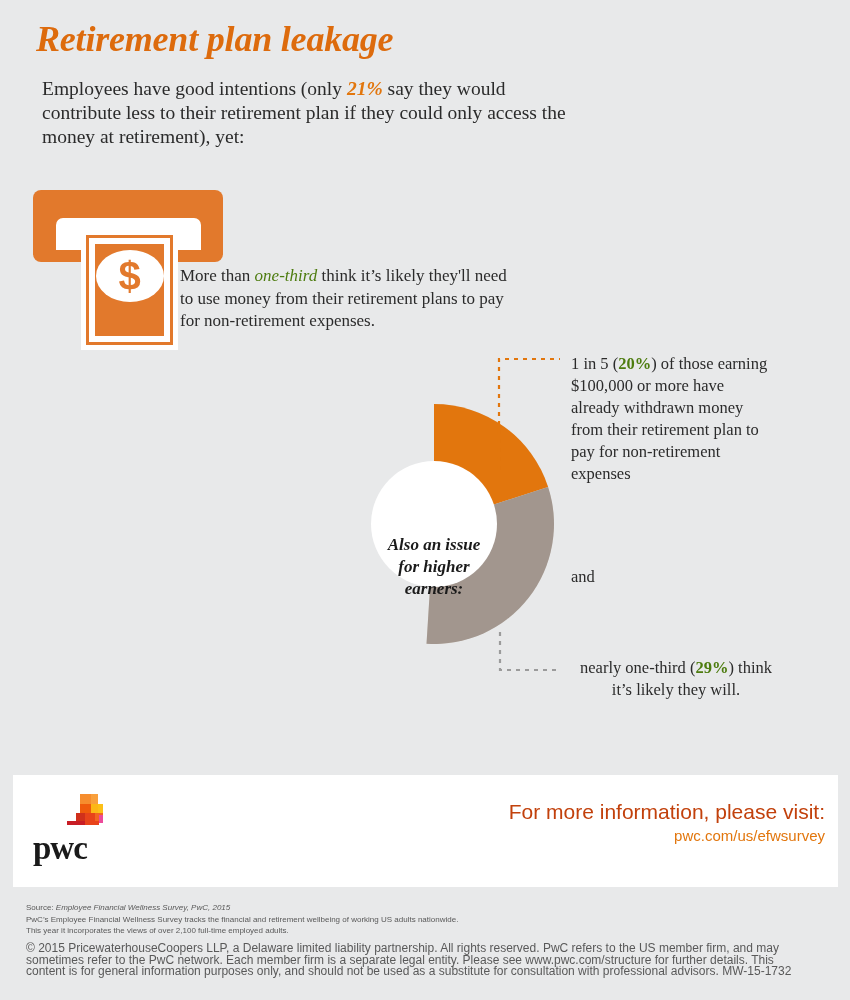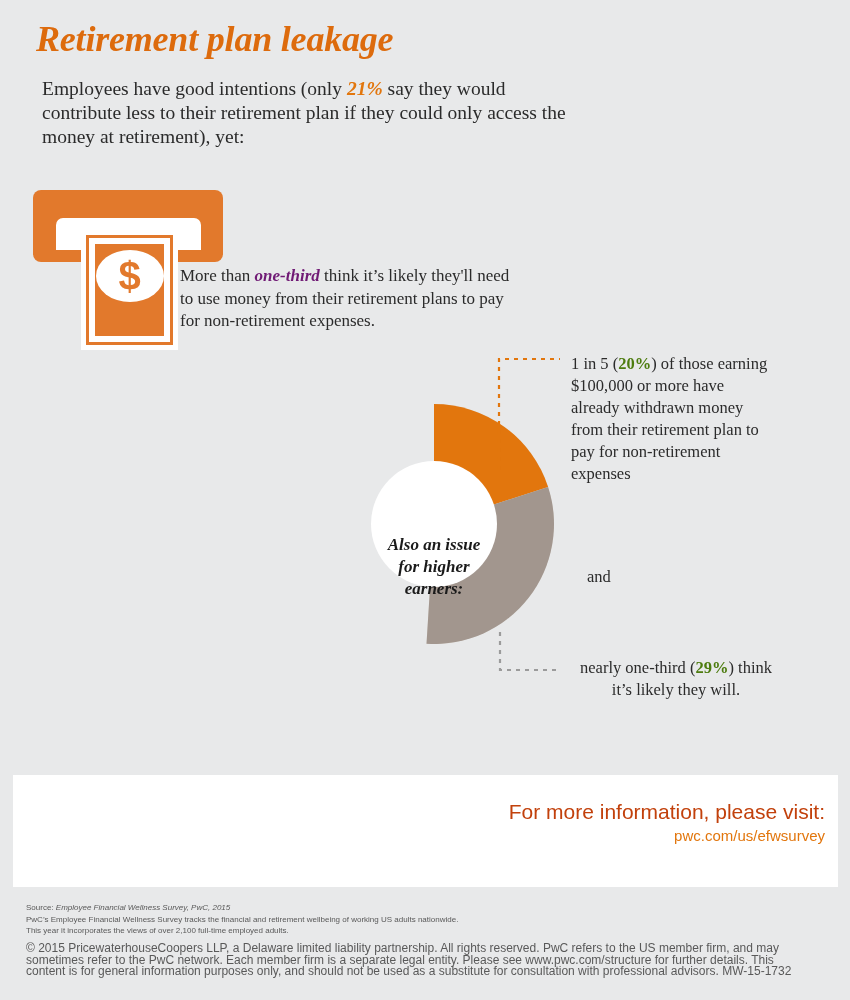--- a/index.html
+++ b/index.html
@@ -114,22 +114,22 @@
   #atm-text {
     position: absolute;
     left: 180px;
     top: 265px;
     width: 330px;
     font-size: 17px;
     line-height: 22.5px;
     color: #2b2b2b;
   }
   #atm-text .hl {
-    color: #701a75;
-    font-weight: bold;
+    color: #4d7c0f;
+    font-weight: normal;
     font-style: italic;
   }
 
   
   #donut-wrap {
     position: absolute;
     left: 314px;
     top: 404px;
     width: 240px;
     height: 240px;
@@ -164,21 +164,21 @@
     position: absolute;
     font-size: 16.5px;
     line-height: 22px;
     color: #2b2b2b;
   }
   .callout .hl {
     color: #4d7c0f;
     font-weight: bold;
   }
   #callout-top    { left: 571px; top: 353px; width: 200px; }
-  #callout-and    { left: 571px; top: 566px; width: 120px; margin-left: 16px; }
+  #callout-and    { left: 571px; top: 566px; width: 120px; }
   #callout-bottom { left: 571px; top: 657px; width: 210px; text-align: center; }
 
   
   #footer-panel {
     position: absolute;
     left: 13px;
     top: 775px;
     width: 825px;
     height: 112px;
     background: #ffffff;
@@ -297,20 +297,36 @@
 </p>
 
 <p id="callout-and" class="callout">and</p>
 
 <p id="callout-bottom" class="callout">
   <span>nearly one-third (</span><span class="hl">29%</span><span>) think it’s likely they will.</span>
 </p>
 
 <div id="footer-panel">
 
+  <div id="pwc-logo">
+    <svg id="pwc-mark" width="48" height="38" viewBox="0 0 48 38">
+      <rect x="17" y="4" width="11" height="10" fill="#f68d2e"></rect>
+      <rect x="28" y="4" width="7" height="10" fill="#f9a03c"></rect>
+      <rect x="17" y="14" width="11" height="9" fill="#ef5b0c"></rect>
+      <rect x="28" y="14" width="7" height="9" fill="#fcb716"></rect>
+      <rect x="35" y="14" width="5" height="9" fill="#fcc018"></rect>
+      <rect x="13" y="23" width="9" height="8" fill="#d0301b"></rect>
+      <rect x="22" y="23" width="10" height="8" fill="#e8431a"></rect>
+      <rect x="32" y="23" width="8" height="8" fill="#f26522"></rect>
+      <rect x="4" y="31" width="18" height="4" fill="#c81d25"></rect>
+      <rect x="22" y="31" width="14" height="4" fill="#e8431a"></rect>
+      <rect x="36" y="25" width="4" height="8" fill="#ec4a9b"></rect>
+    </svg>
+    <div id="pwc-word">pwc</div>
+  </div>
 
   <div id="visit-block">
     <div id="visit-label">For more information, please visit:</div>
     <div id="visit-url">pwc.com/us/efwsurvey</div>
   </div>
 
 </div>
 
 <div id="fineprint">
   <div><span>Source: </span><span class="src-ital">Employee Financial Wellness Survey, PwC, 2015</span></div>

